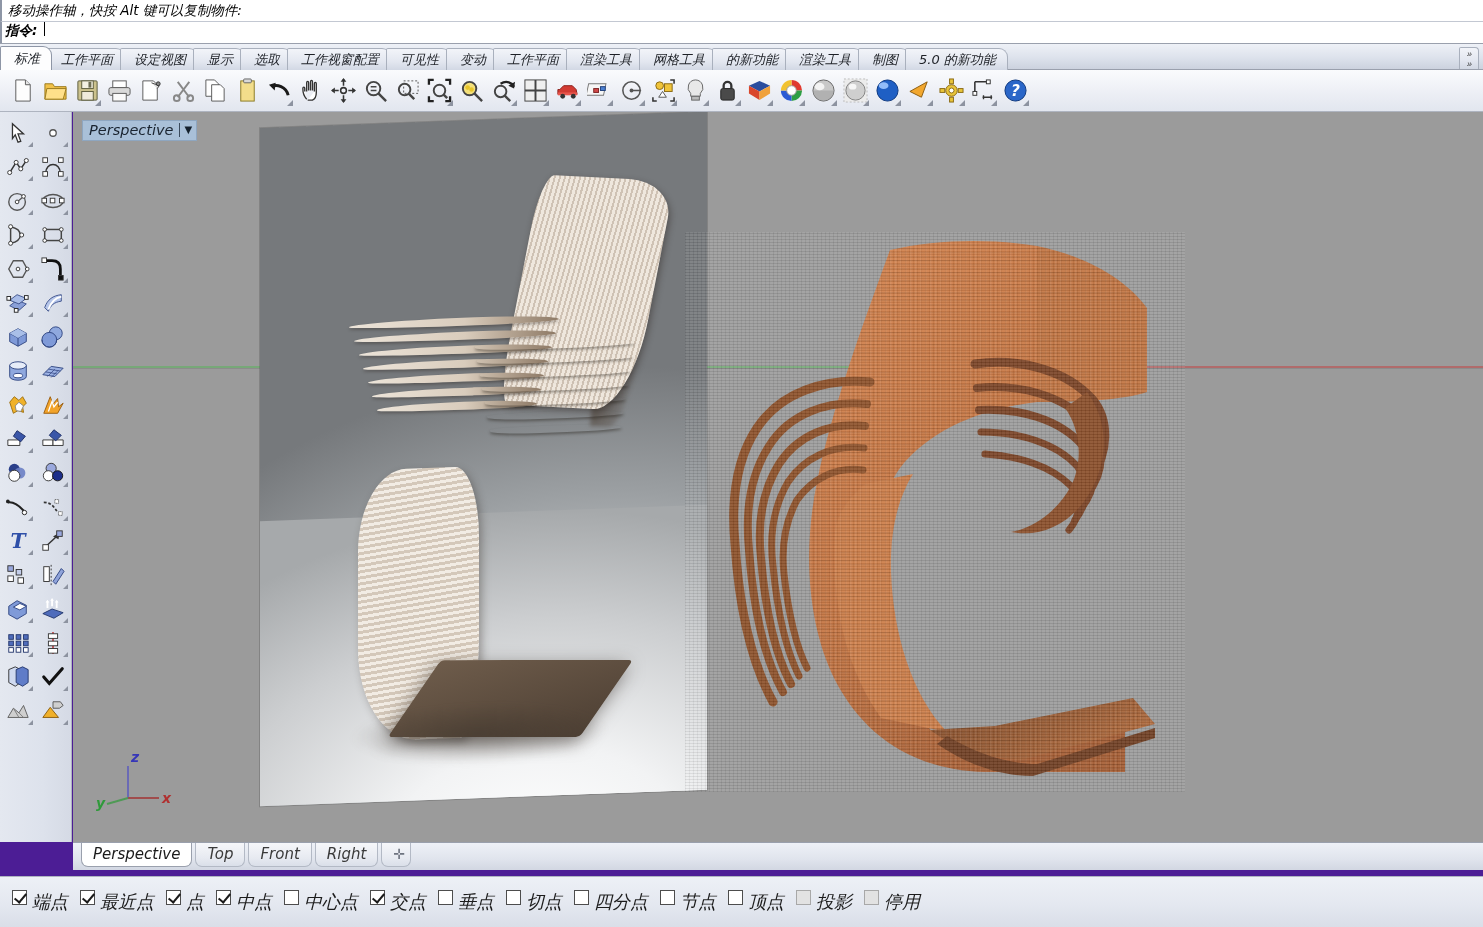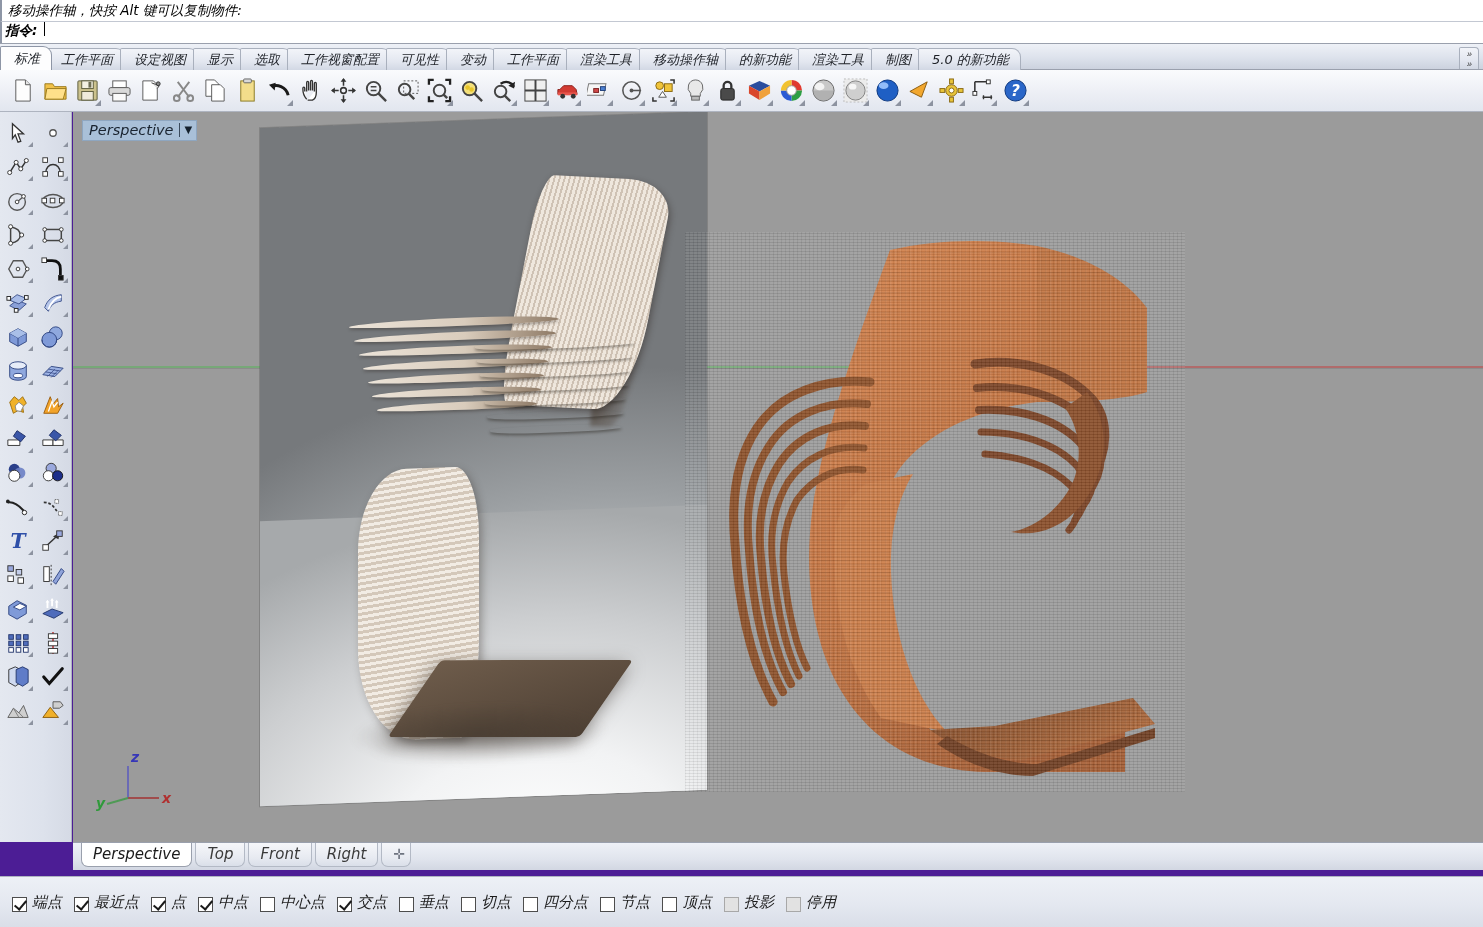--- a/index.html
+++ b/index.html
@@ -268,23 +268,23 @@
 
   
   .osnapbar {
     position: absolute; left: 0; top: 876px; width: 1483px; height: 51px;
     background: linear-gradient(to bottom,#edf0f6 0%,#e4e8f0 55%,#d9dee8 100%);
     border-top: 1px solid #aeb4c0;
     display: flex; align-items: center;
     padding-left: 12px;
   }
   .osnap {
-    display: flex; align-items: flex-end;
+    display: flex; align-items: flex-start;
     margin-right: 12px;
-    font-size: 15px; color: #1c1c1c;
+    font-size: 18px; color: #1c1c1c;
     font-family: "DejaVu Sans", sans-serif;
     cursor: default;
   }
   .cbox {
     width: 15px; height: 15px;
     border: 1px solid #4d4d4d;
     background: #ffffff;
     margin-right: 5px;
     position: relative;
     flex: none;
@@ -323,21 +323,21 @@
         <div class="tab active">标准</div>
         <div class="tab">工作平面</div>
         <div class="tab">设定视图</div>
         <div class="tab">显示</div>
         <div class="tab">选取</div>
         <div class="tab">工作视窗配置</div>
         <div class="tab">可见性</div>
         <div class="tab">变动</div>
         <div class="tab">工作平面</div>
         <div class="tab">渲染工具</div>
-        <div class="tab">移动操作轴</div>
+        <div class="tab">网格工具</div>
         <div class="tab">的新功能</div>
         <div class="tab">渲染工具</div>
         <div class="tab">制图</div>
         <div class="tab">5.0 的新功能</div>
       </div>
     <div class="tab-overflow">»<br>»</div>
   </div>
 
   <div class="toolbar-top" id="toolbar-top">
       <div class="tbtn">

